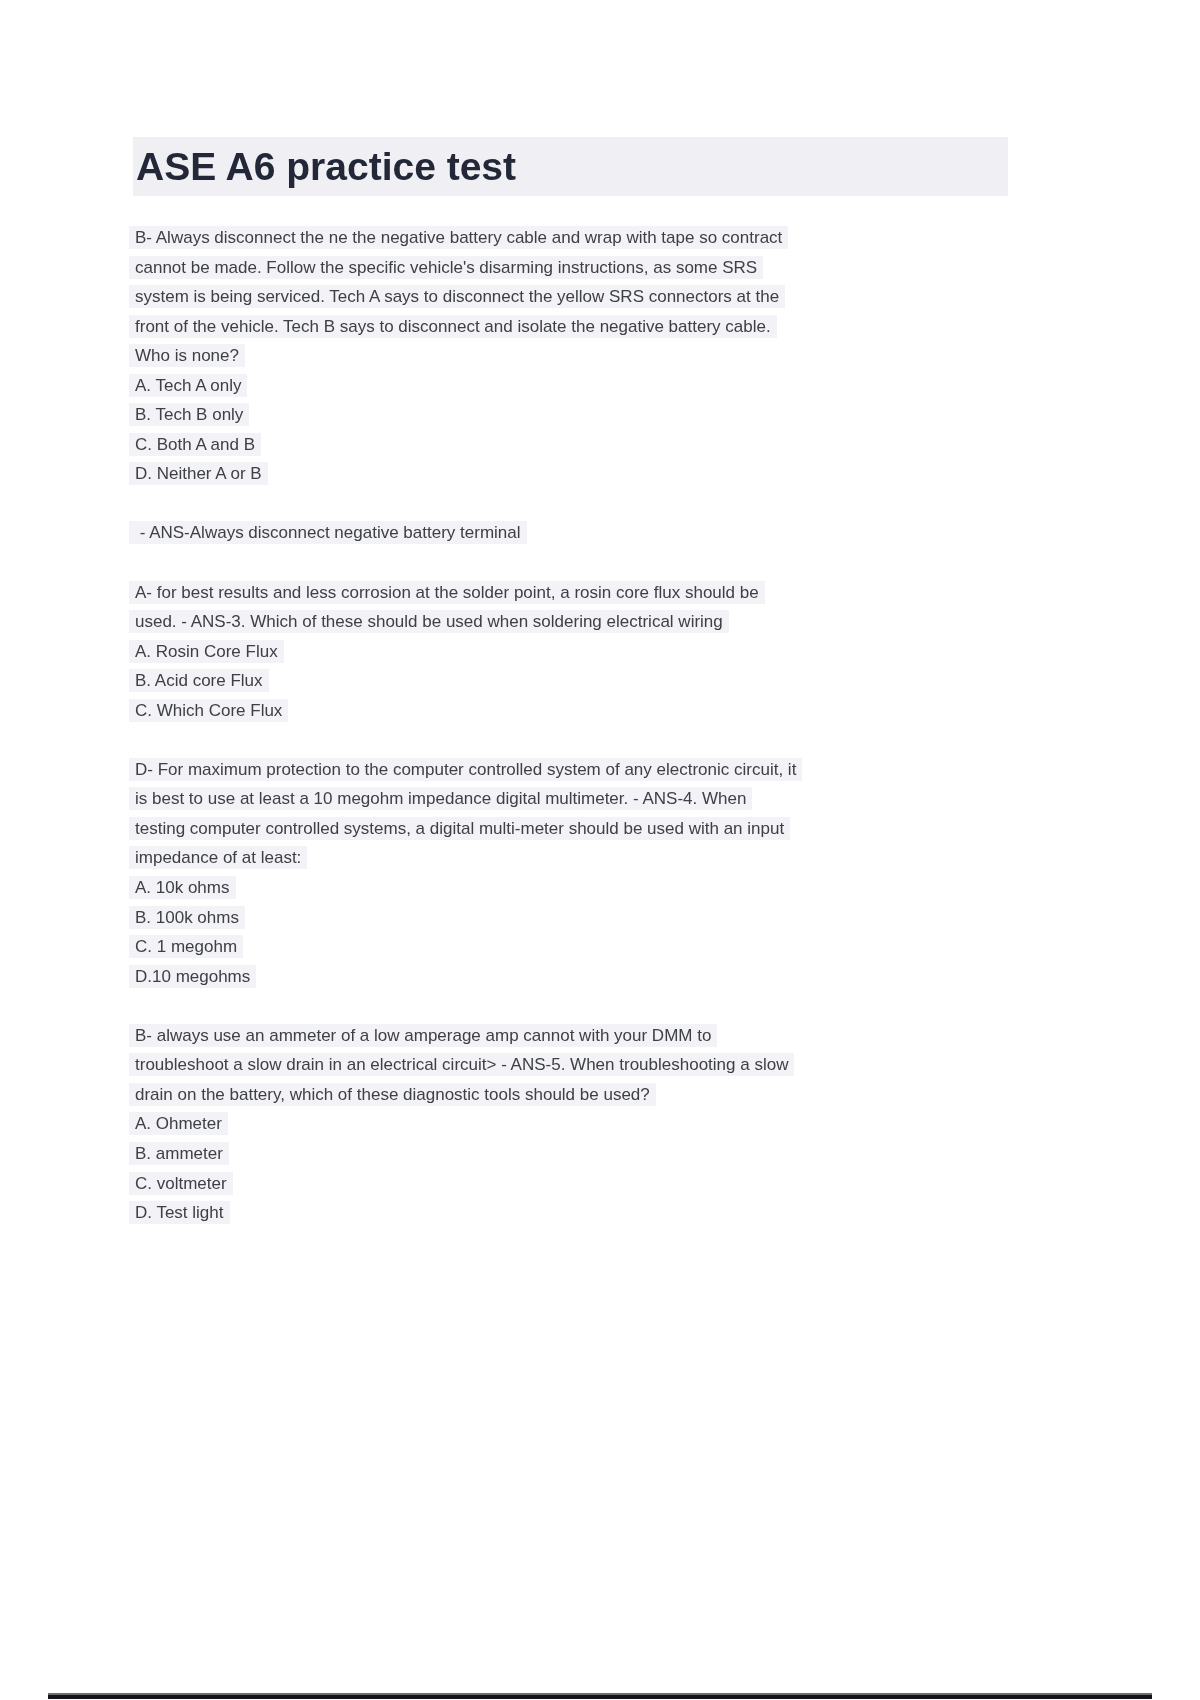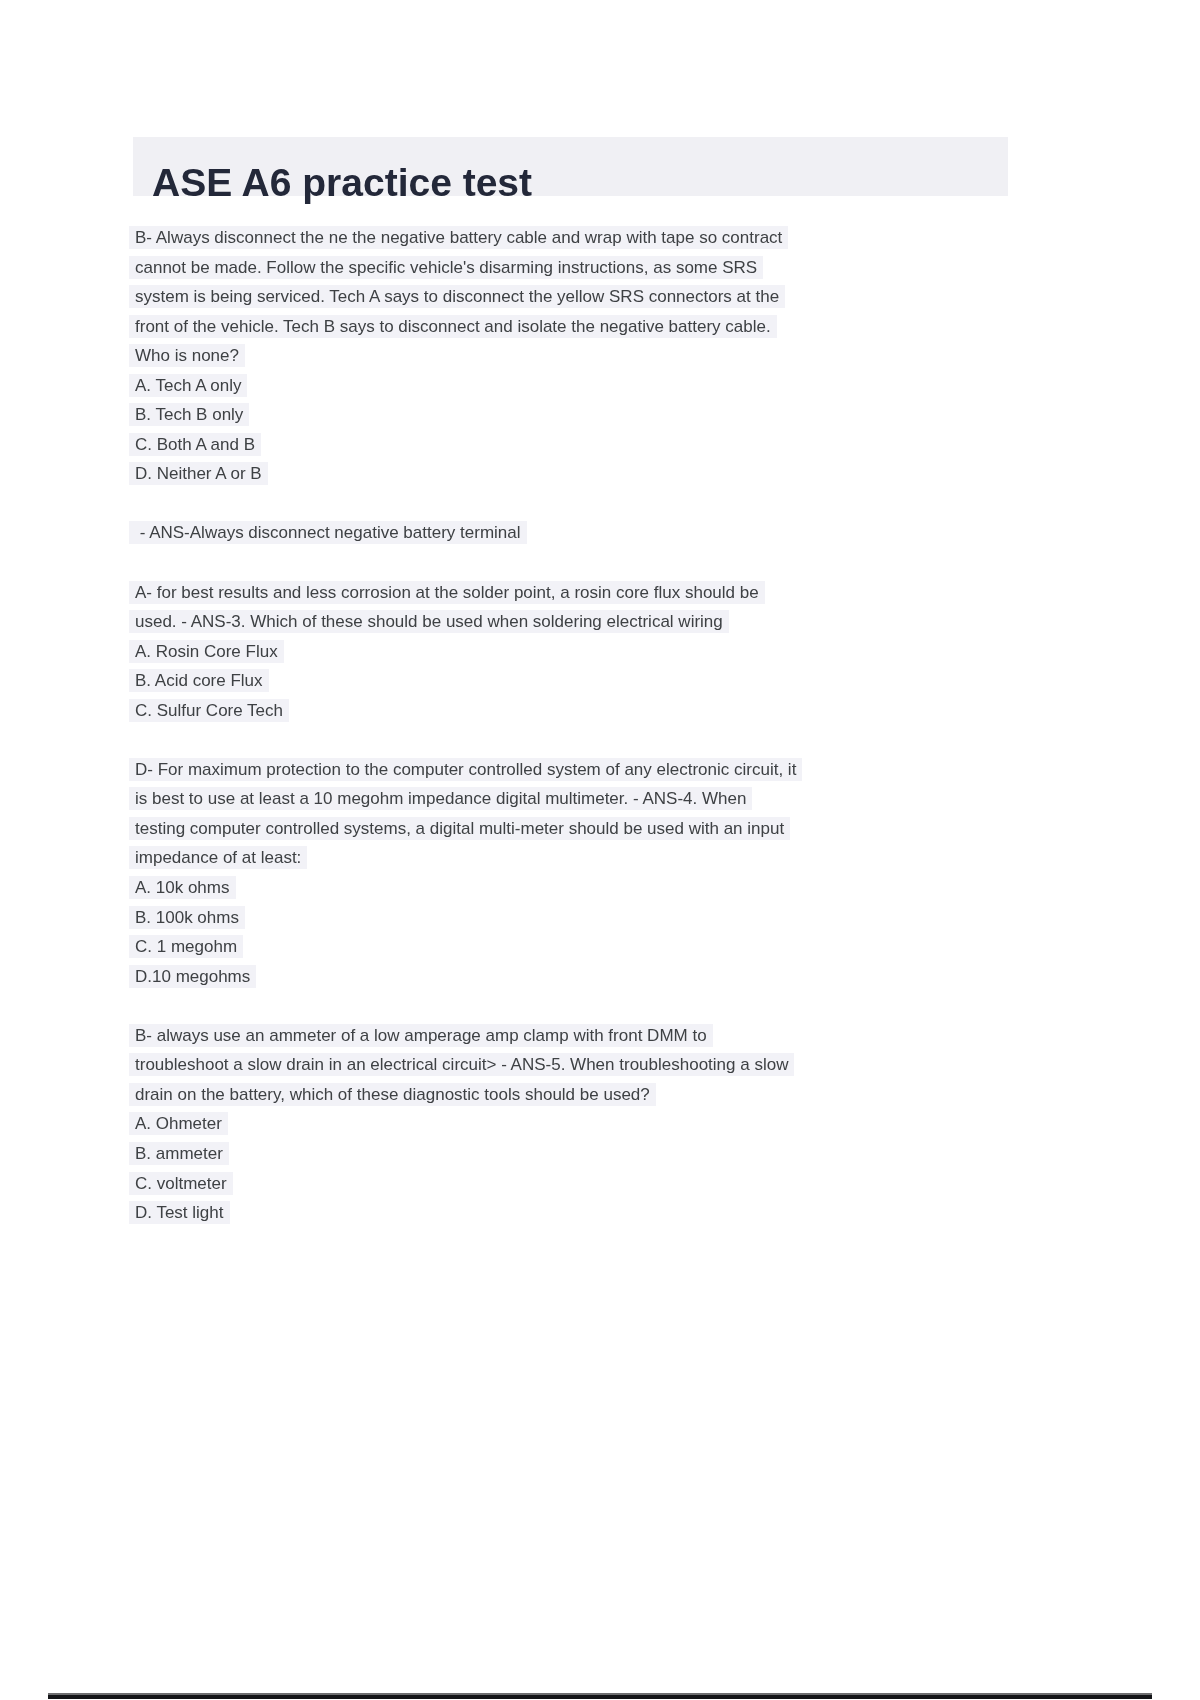--- a/index.html
+++ b/index.html
@@ -17,21 +17,21 @@
   }
   .title-block {
     position: absolute;
     left: 133px;
     top: 137px;
     width: 875px;
     height: 59px;
     background: var(--title-hl, #f0f0f4);
   }
   .title-block h1 {
-    margin: 16px;
+    margin: 0;
     padding-left: 3px;
     font-size: 39px;
     line-height: 59px;
     font-weight: bold;
     color: var(--title-color, #232839);
     letter-spacing: 0px;
     white-space: pre;
   }
   .doc-body {
     position: absolute;
@@ -84,34 +84,34 @@
       <div class="line"><span class="hl">D. Neither A or B</span></div>
     </div>
     <div class="block">
       <div class="line"><span class="hl"> - ANS-Always disconnect negative battery terminal</span></div>
     </div>
     <div class="block">
       <div class="line"><span class="hl">A- for best results and less corrosion at the solder point, a rosin core flux should be</span></div>
       <div class="line"><span class="hl">used. - ANS-3. Which of these should be used when soldering electrical wiring</span></div>
       <div class="line"><span class="hl">A. Rosin Core Flux</span></div>
       <div class="line"><span class="hl">B. Acid core Flux</span></div>
-      <div class="line"><span class="hl">C. Sulfur Core Tech</span></div>
+      <div class="line"><span class="hl">C. Which Core Flux</span></div>
     </div>
     <div class="block">
       <div class="line"><span class="hl">D- For maximum protection to the computer controlled system of any electronic circuit, it</span></div>
       <div class="line"><span class="hl">is best to use at least a 10 megohm impedance digital multimeter. - ANS-4. When</span></div>
       <div class="line"><span class="hl">testing computer controlled systems, a digital multi-meter should be used with an input</span></div>
       <div class="line"><span class="hl">impedance of at least:</span></div>
       <div class="line"><span class="hl">A. 10k ohms</span></div>
       <div class="line"><span class="hl">B. 100k ohms</span></div>
       <div class="line"><span class="hl">C. 1 megohm</span></div>
       <div class="line"><span class="hl">D.10 megohms</span></div>
     </div>
     <div class="block">
-      <div class="line"><span class="hl">B- always use an ammeter of a low amperage amp clamp with front DMM to</span></div>
+      <div class="line"><span class="hl">B- always use an ammeter of a low amperage amp cannot with your DMM to</span></div>
       <div class="line"><span class="hl">troubleshoot a slow drain in an electrical circuit&gt; - ANS-5. When troubleshooting a slow</span></div>
       <div class="line"><span class="hl">drain on the battery, which of these diagnostic tools should be used?</span></div>
       <div class="line"><span class="hl">A. Ohmeter</span></div>
       <div class="line"><span class="hl">B. ammeter</span></div>
       <div class="line"><span class="hl">C. voltmeter</span></div>
       <div class="line"><span class="hl">D. Test light</span></div>
     </div>
   </div>
 
 <div class="footer-bar"></div>

